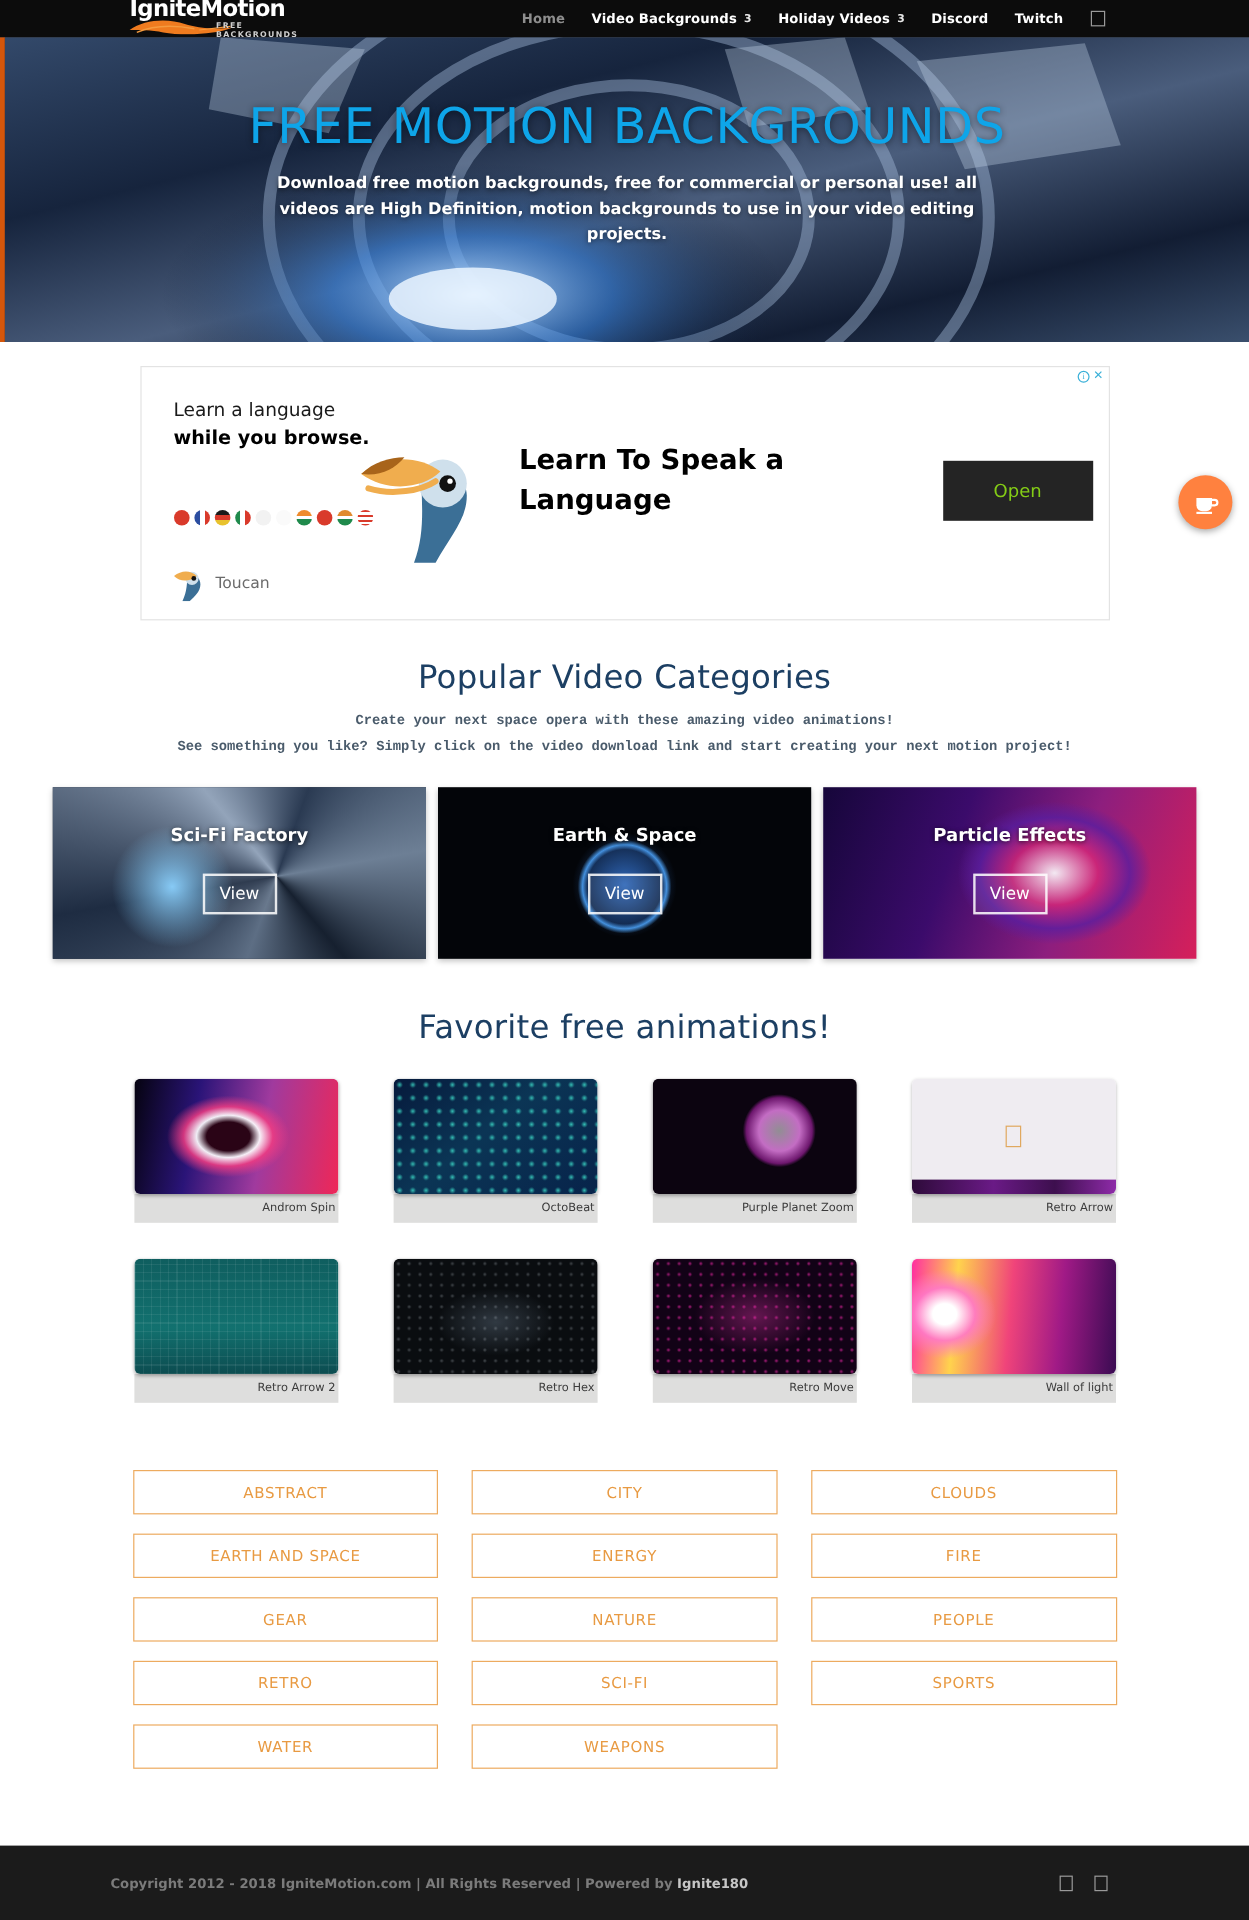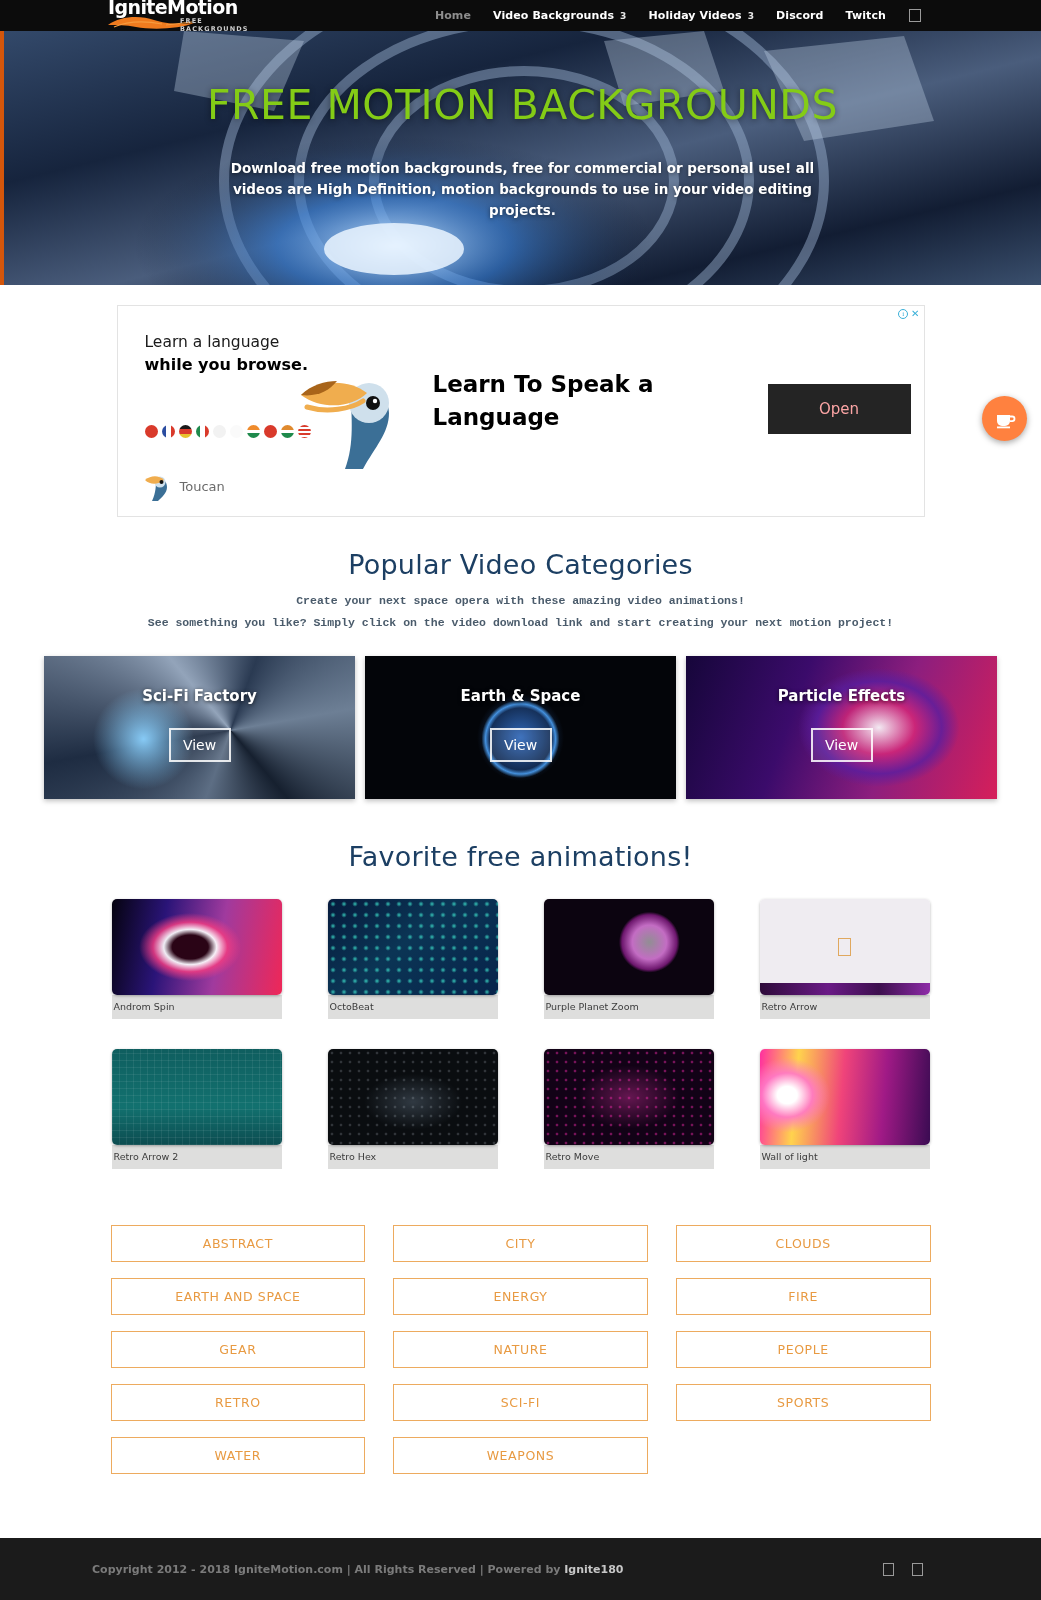--- a/index.html
+++ b/index.html
@@ -50,24 +50,24 @@
     background:
       radial-gradient(ellipse 240px 130px at 38% 88%, rgba(120,190,255,.95), rgba(30,80,160,0) 70%),
       radial-gradient(ellipse 420px 300px at 52% 70%, rgba(40,110,210,.55), rgba(10,20,45,0) 70%),
       linear-gradient(100deg,#2d4463 0%,#16243d 18%,#40526c 30%,#1a2840 42%,#566a85 52%,#233352 62%,#0d booth 0%,#0f1a2e 72%,#415a78 82%,#121d33 100%);
     background-color:#17253c;
   }
   .hero-art { position:absolute; inset:0; }
   .hero-content { position:relative; text-align:center; padding-top:50px; z-index:3; }
   .hero h1 {
     font-family:"DejaVu Sans", sans-serif; font-weight:normal; font-size:41px;
-    color:#84cc16; letter-spacing:.5px; text-shadow:0 1px 6px rgba(0,0,0,.45);
+    color:#0ea5e9; letter-spacing:.5px; text-shadow:0 1px 6px rgba(0,0,0,.45);
   }
   .hero p {
-    margin:29px auto 0; max-width:585px; font-size:13.5px; line-height:1.55;
+    margin:14px auto 0; max-width:585px; font-size:13.5px; line-height:1.55;
     color:#ffffff; font-weight:bold; font-family:"DejaVu Sans", sans-serif;
     text-shadow:0 1px 4px rgba(0,0,0,.5);
   }
 
   
   .ad-wrap { padding:20px 0 0; display:flex; justify-content:center; }
   .ad {
     position:relative; width:808px; height:212px; background:#fff;
     border:1px solid #e3e3e3; overflow:hidden;
   }
@@ -83,22 +83,22 @@
   .ad-l2 { font-size:16px; font-weight:bold; color:#000; margin-top:4px; font-family:"DejaVu Sans", sans-serif; }
   .ad-flags { position:absolute; left:27px; top:119px; display:flex; gap:4px; }
   .flag { width:13px; height:13px; border-radius:50%; display:inline-block; }
   .ad-brand { position:absolute; left:25px; top:165px; display:flex; align-items:center; gap:11px; }
   .ad-brand-name { font-size:13px; color:#6b6b6b; font-family:"DejaVu Sans", sans-serif; }
   .ad-head {
     position:absolute; left:315px; top:62px; font-size:23px; font-weight:bold;
     color:#000; line-height:1.45; width:250px; font-family:"DejaVu Sans", sans-serif;
   }
   .ad-open {
-    position:absolute; right:13px; top:78px; width:143px; height:50px; background:#242424;
-    color:#fca5a5; font-size:15px; display:flex; align-items:center; justify-content:center;
+    position:absolute; right:13px; top:78px; width:125px; height:50px; background:#242424;
+    color:#84cc16; font-size:15px; display:flex; align-items:center; justify-content:center;
     cursor:pointer; font-family:"DejaVu Sans", sans-serif;
   }
   .toucan { position:absolute; left:175px; top:45px; width:120px; height:125px; }
   .toucan-sm { width:26px; height:30px; }
 
   
   .section-title {
     text-align:center; font-family:"DejaVu Sans", sans-serif; font-weight:normal;
     color:#1c3f63; font-size:27px; letter-spacing:.2px;
   }
@@ -138,21 +138,21 @@
   .fav-grid {
     display:flex; flex-wrap:wrap; justify-content:center; gap:30px 46px;
     margin-top:27px; width:830px; margin-left:auto; margin-right:auto;
   }
   .fav-item { width:170px; cursor:pointer; }
   .fav-thumb {
     width:170px; height:96px; border-radius:5px; overflow:hidden; position:relative;
     box-shadow:0 1px 3px rgba(0,0,0,.3);
   }
   .fav-cap {
-    background:#dededd; color:#3b3b3b; font-size:9.5px; text-align:left;
+    background:#dededd; color:#3b3b3b; font-size:9.5px; text-align:right;
     padding:6px 2px 7px; font-family:"DejaVu Sans", sans-serif;
   }
   .broken {
     width:100%; height:100%; background:#efecf1; display:flex; align-items:center; justify-content:center;
     position:relative;
   }
   .broken-box { width:13px; height:18px; border:1.5px solid #e0a85f; }
   .broken-strip {
     position:absolute; left:0; right:0; bottom:0; height:12px;
     background:linear-gradient(90deg,#2e0b3a,#6a1a86 40%,#3d0f4e 70%,#8e2ba8);

